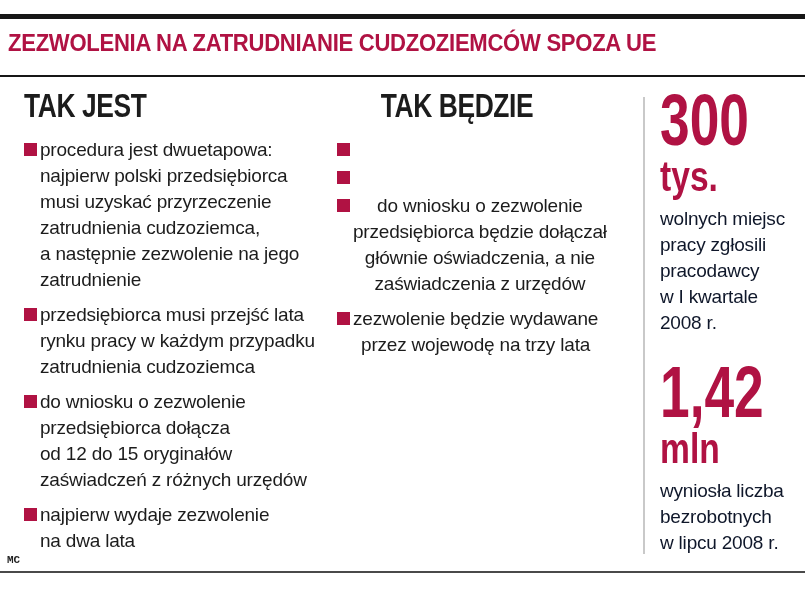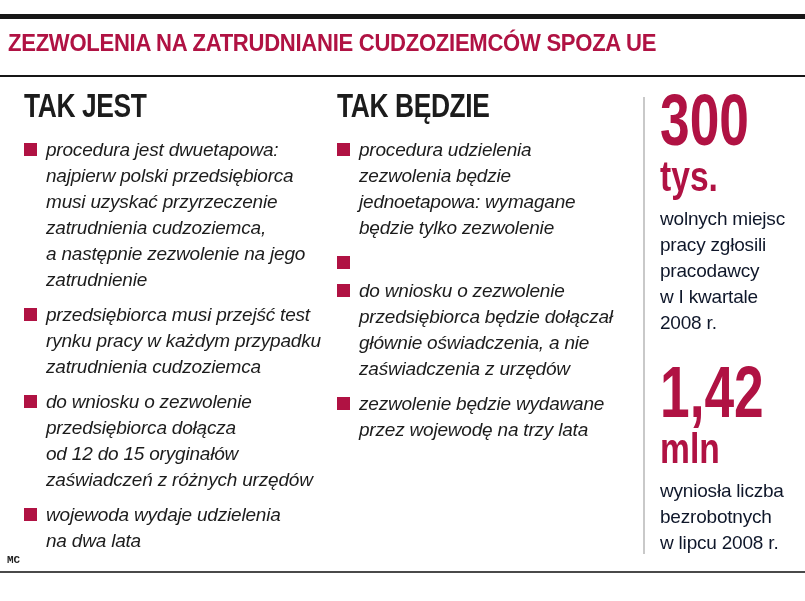--- a/index.html
+++ b/index.html
@@ -25,32 +25,31 @@
     font-size: 23px; font-weight: bold; color: #b01243;
     letter-spacing: -0.3px; white-space: nowrap;
     transform: scaleX(0.96); transform-origin: left center;
   }
   .rule-title {
     position: absolute; left: 0; top: 75px;
     width: 100%; height: 2px; background: #161616;
   }
   .col { position: absolute; top: 88px; }
   .col-left { left: 24px;   width: 322px; }
-  .col-mid  { left: 337px; width: 300px; }
+  .col-mid  { left: 337px; width: 300px; text-align: center; }
   .col-heading {
     margin: 0 0 13px 0;
     font-size: 33px; line-height: 36px; font-weight: bold;
     color: #1c1c1c; letter-spacing: -0.5px; white-space: nowrap;
     transform: scaleX(0.80); transform-origin: left top;
   }
   .bullet-list { list-style: none; margin: 0; padding: 0; }
   .bullet-item {
-    display: flex; align-items: flex-start; gap: 9px;
+    display: flex; align-items: flex-start; gap: 3px;
     margin: 0 0 9px 0;
-    font-style: italic;
   }
   .bullet-square {
     flex: 0 0 auto; width: 13px; height: 13px;
     margin-top: 6px; background: #b01243;
   }
   .bullet-text {
     font-size: 19px; line-height: 26px;
     letter-spacing: -0.2px; white-space: pre;
   }
   .v-divider {
@@ -103,48 +102,44 @@
         <span class="bullet-square"></span>
         <span class="bullet-text">procedura jest dwuetapowa:
 najpierw polski przedsiębiorca
 musi uzyskać przyrzeczenie
 zatrudnienia cudzoziemca,
 a następnie zezwolenie na jego
 zatrudnienie</span>
       </li>
       <li class="bullet-item">
         <span class="bullet-square"></span>
-        <span class="bullet-text">przedsiębiorca musi przejść test
+        <span class="bullet-text">przedsiębiorca musi przejść lata
 rynku pracy w każdym przypadku
 zatrudnienia cudzoziemca</span>
       </li>
       <li class="bullet-item">
         <span class="bullet-square"></span>
         <span class="bullet-text">do wniosku o zezwolenie
 przedsiębiorca dołącza
 od 12 do 15 oryginałów
 zaświadczeń z różnych urzędów</span>
       </li>
       <li class="bullet-item">
         <span class="bullet-square"></span>
-        <span class="bullet-text">wojewoda wydaje udzielenia
+        <span class="bullet-text">najpierw wydaje zezwolenie
 na dwa lata</span>
       </li>
     </ul>
   </section>
 
   <section class="col col-mid">
     <h2 class="col-heading">TAK BĘDZIE</h2>
     <ul class="bullet-list">
       <li class="bullet-item">
         <span class="bullet-square"></span>
-        <span class="bullet-text">procedura udzielenia
-zezwolenia będzie
-jednoetapowa: wymagane
-będzie tylko zezwolenie</span>
       </li>
       <li class="bullet-item">
         <span class="bullet-square"></span>
       </li>
       <li class="bullet-item">
         <span class="bullet-square"></span>
         <span class="bullet-text">do wniosku o zezwolenie
 przedsiębiorca będzie dołączał
 głównie oświadczenia, a nie
 zaświadczenia z urzędów</span>

